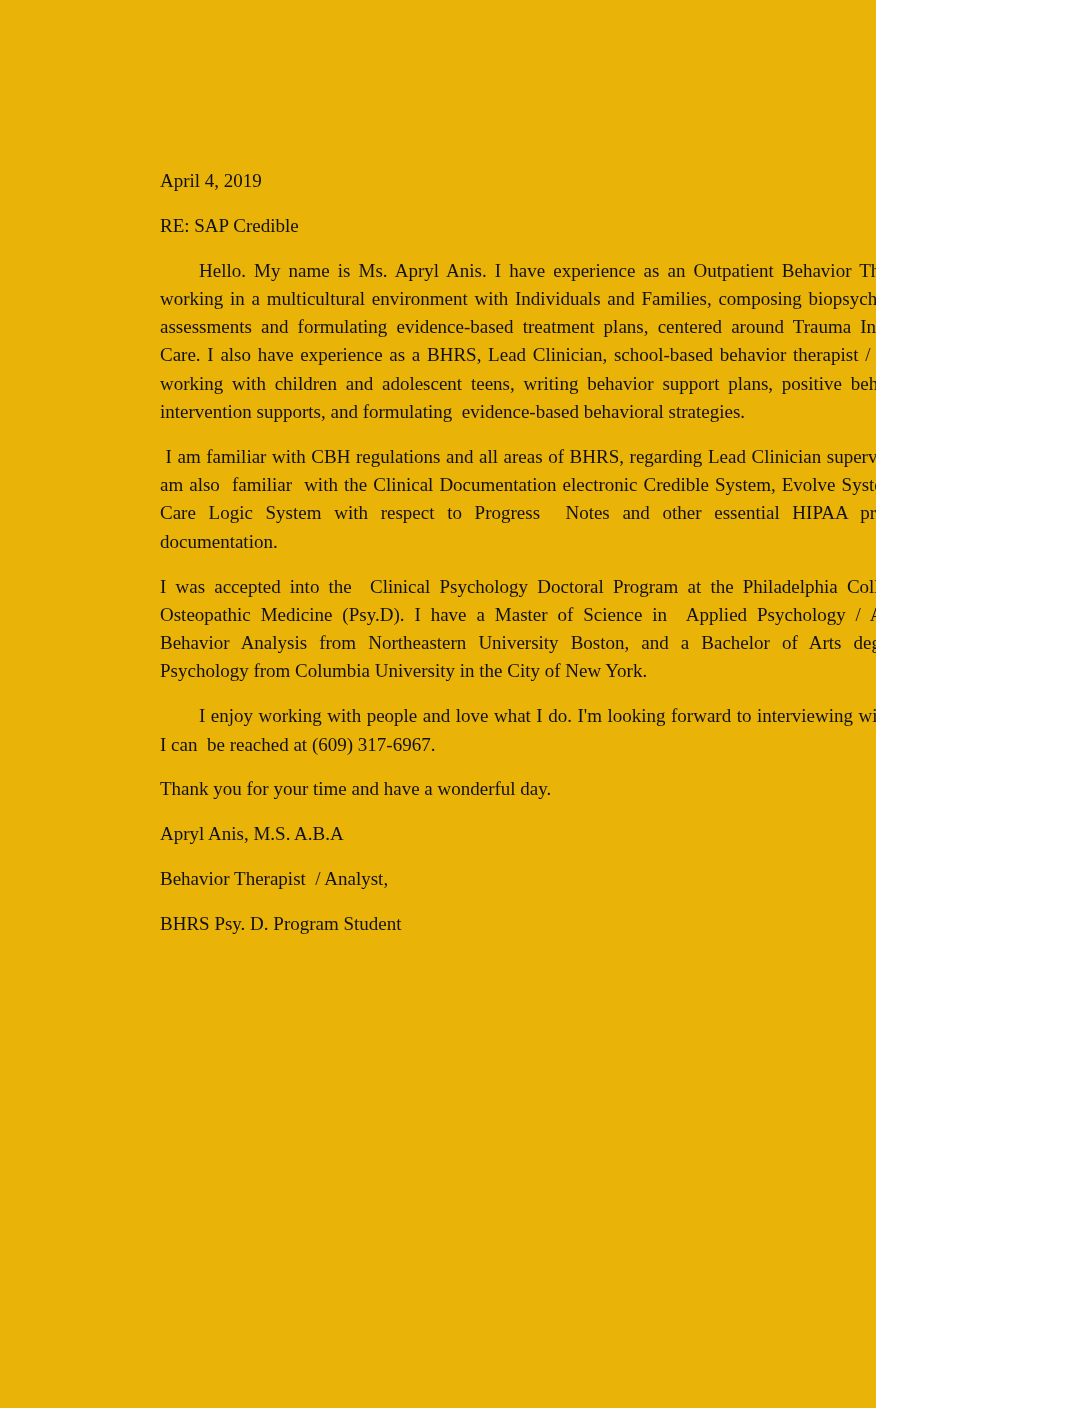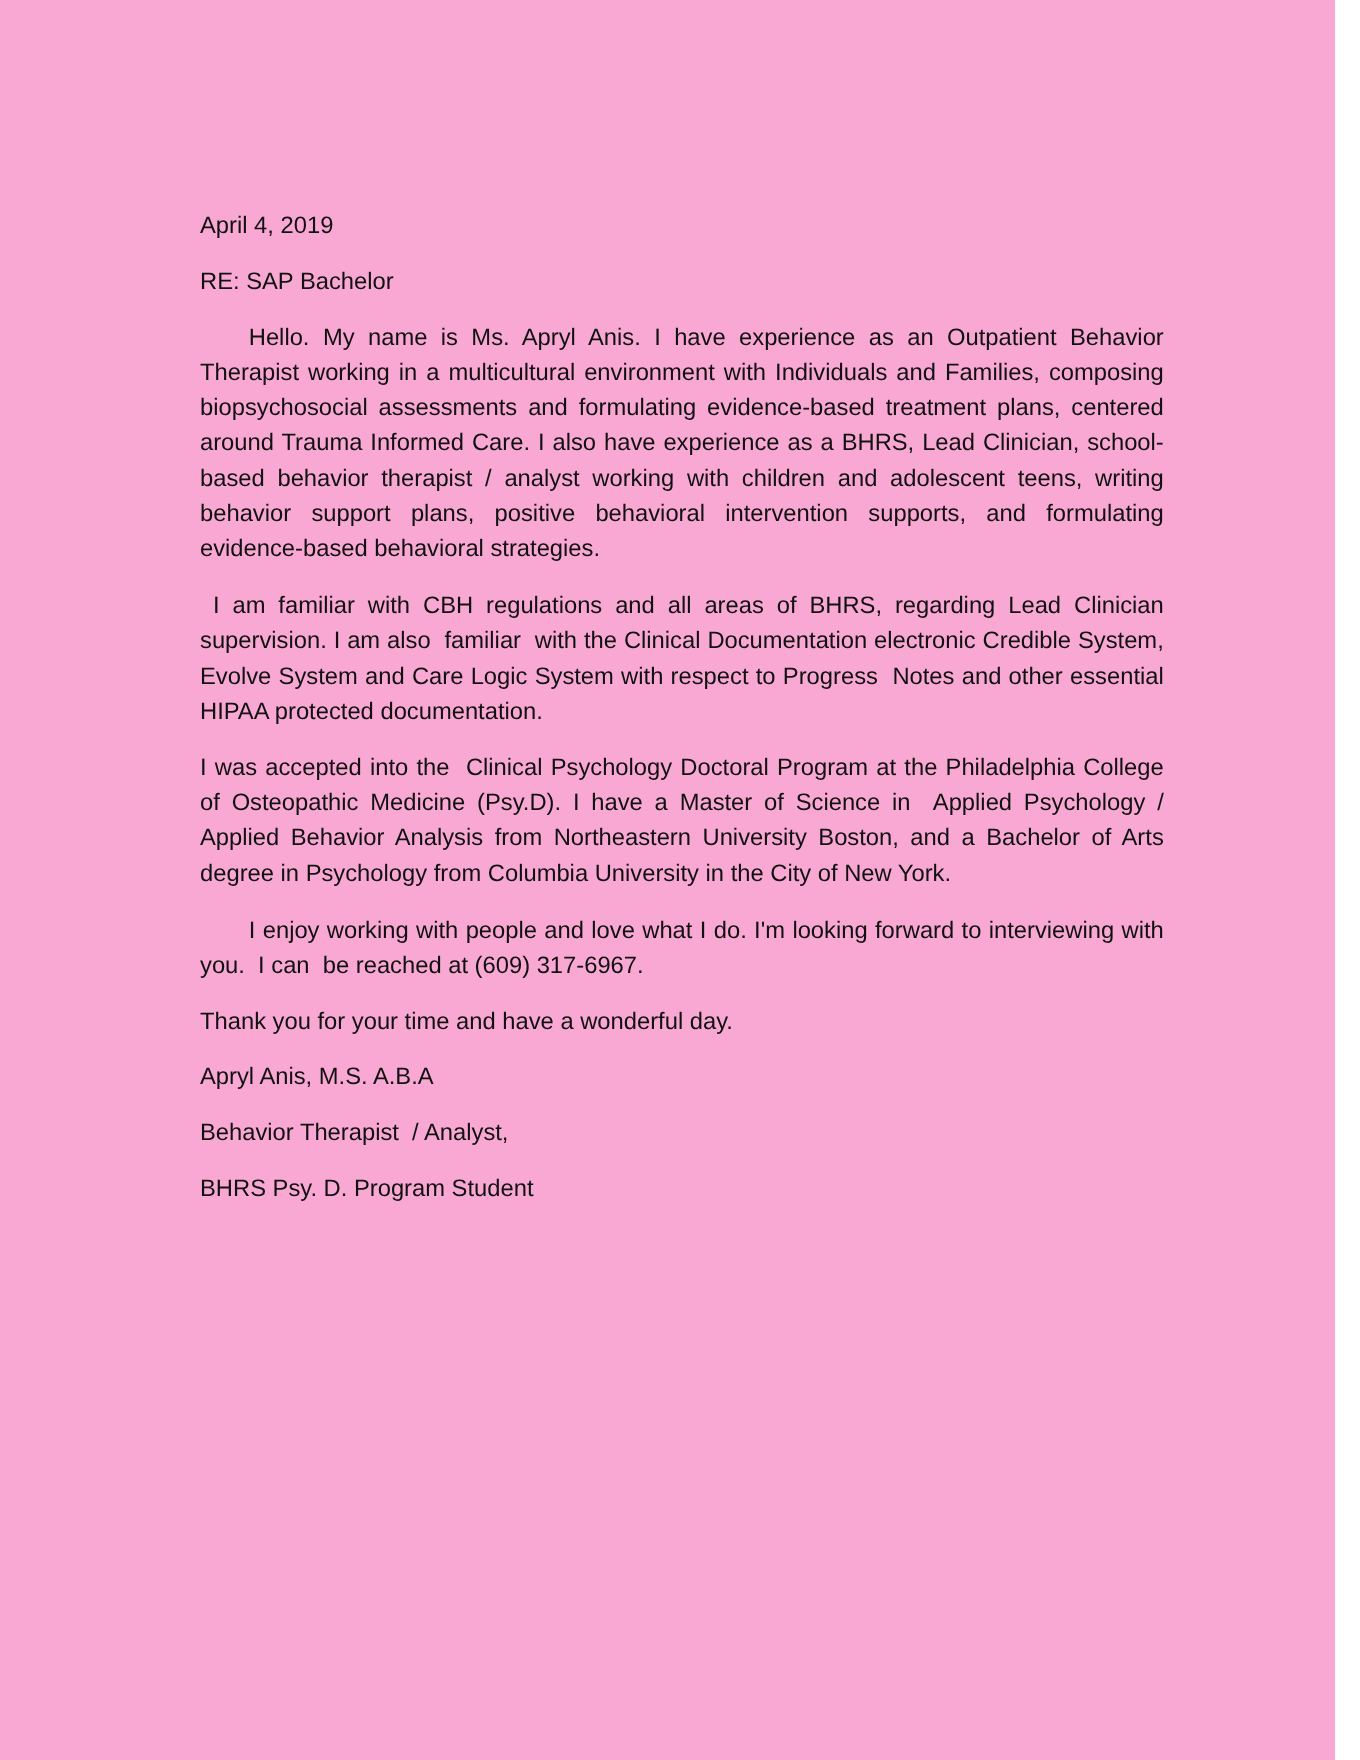--- a/index.html
+++ b/index.html
@@ -1,23 +1,23 @@
 <!DOCTYPE html>
 <html><head>
 <meta charset="utf-8">
 <style>
   * { margin: 0; padding: 0; box-sizing: border-box; }
   html, body { background: #ffffff; }
   .page {
     position: relative;
-    width: 1068px;
+    width: 876px;
     height: 1408px;
-    background: #f9a8d4;
+    background: #eab308;
     overflow: hidden;
-    font-family: Liberation Sans, sans-serif;
+    font-family: Liberation Serif, serif;
     font-stretch: condensed;
     color: #111111;
   }
   .letter {
     position: absolute;
     left: 160px;
     top: 167px;
     width: 771px;
     font-size: 19px;
     line-height: 28.3px;
@@ -32,21 +32,21 @@
   .letter p.indent {
     text-indent: 39px;
   }
 </style>
 </head>
 <body>
 
 <div class="page">
   <div class="letter">
     <p>April 4, 2019</p>
-    <p>RE: SAP Bachelor</p>
+    <p>RE: SAP Credible</p>
     <p class="body indent">Hello. My name is Ms. Apryl Anis. I have experience as an Outpatient Behavior Therapist working in a multicultural environment with Individuals and Families, composing biopsychosocial assessments and formulating evidence-based treatment plans, centered around Trauma Informed Care. I also have experience as a BHRS, Lead Clinician, school-based behavior therapist / analyst working with children and adolescent teens, writing behavior support plans, positive behavioral intervention supports, and formulating  evidence-based behavioral strategies.</p>
     <p class="body"> I am familiar with CBH regulations and all areas of BHRS, regarding Lead Clinician supervision. I am also  familiar  with the Clinical Documentation electronic Credible System, Evolve System and Care Logic System with respect to Progress  Notes and other essential HIPAA protected documentation.</p>
     <p class="body">I was accepted into the  Clinical Psychology Doctoral Program at the Philadelphia College of Osteopathic Medicine (Psy.D). I have a Master of Science in  Applied Psychology / Applied Behavior Analysis from Northeastern University Boston, and a Bachelor of Arts degree in Psychology from Columbia University in the City of New York.</p>
     <p class="body indent">I enjoy working with people and love what I do. I'm looking forward to interviewing with you.  I can  be reached at (609) 317-6967.</p>
     <p>Thank you for your time and have a wonderful day.</p>
     <p>Apryl Anis, M.S. A.B.A</p>
     <p>Behavior Therapist  / Analyst,</p>
     <p>BHRS Psy. D. Program Student</p>
   </div>
 </div>

